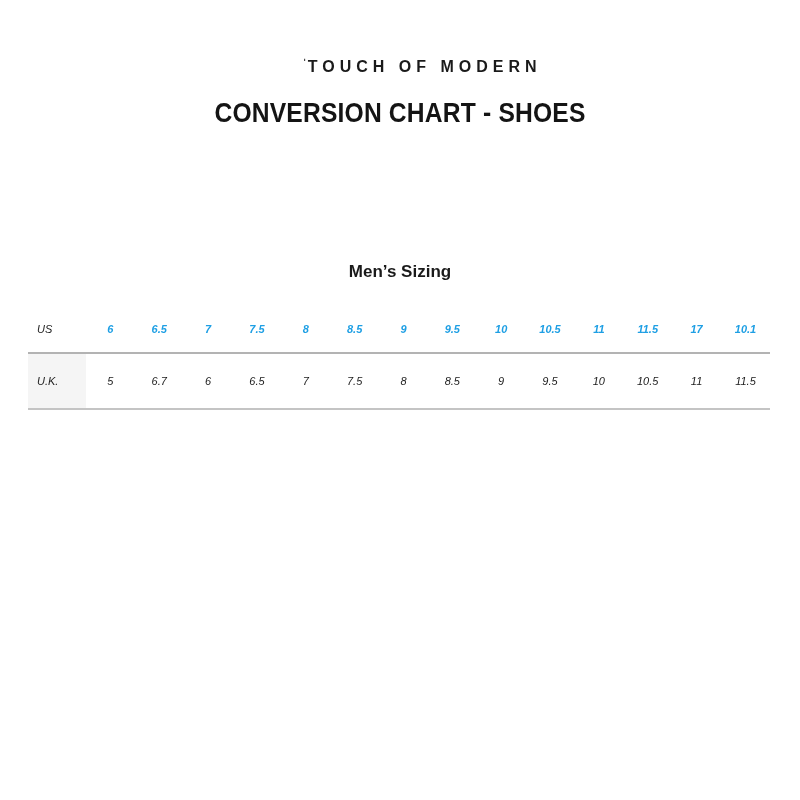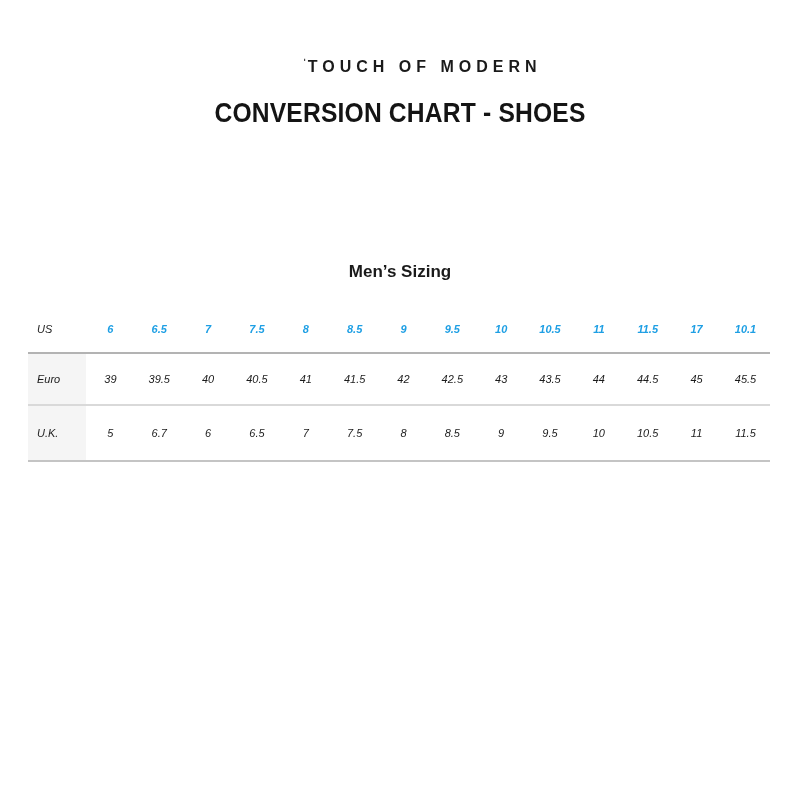--- a/index.html
+++ b/index.html
@@ -128,37 +128,20 @@
       <td class="val">8.5</td>
       <td class="val">9</td>
       <td class="val">9.5</td>
       <td class="val">10</td>
       <td class="val">10.5</td>
       <td class="val">11</td>
       <td class="val">11.5</td>
       <td class="val">17</td>
       <td class="val">10.1</td>
     </tr>
-    <tr class="row-euro">
-      <td class="lbl">Euro</td>
-      <td class="val">39</td>
-      <td class="val">39.5</td>
-      <td class="val">40</td>
-      <td class="val">40.5</td>
-      <td class="val">41</td>
-      <td class="val">41.5</td>
-      <td class="val">42</td>
-      <td class="val">42.5</td>
-      <td class="val">43</td>
-      <td class="val">43.5</td>
-      <td class="val">44</td>
-      <td class="val">44.5</td>
-      <td class="val">45</td>
-      <td class="val">45.5</td>
-    </tr>
     <tr class="row-uk">
       <td class="lbl">U.K.</td>
       <td class="val">5</td>
       <td class="val">6.7</td>
       <td class="val">6</td>
       <td class="val">6.5</td>
       <td class="val">7</td>
       <td class="val">7.5</td>
       <td class="val">8</td>
       <td class="val">8.5</td>

